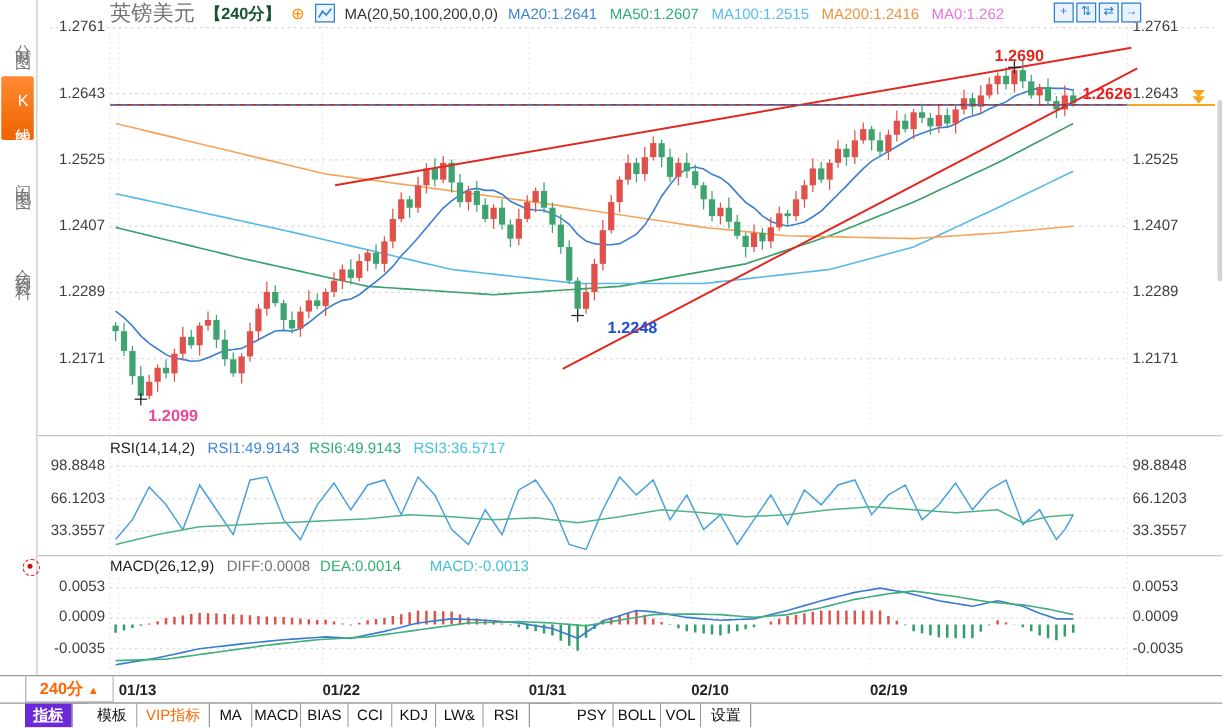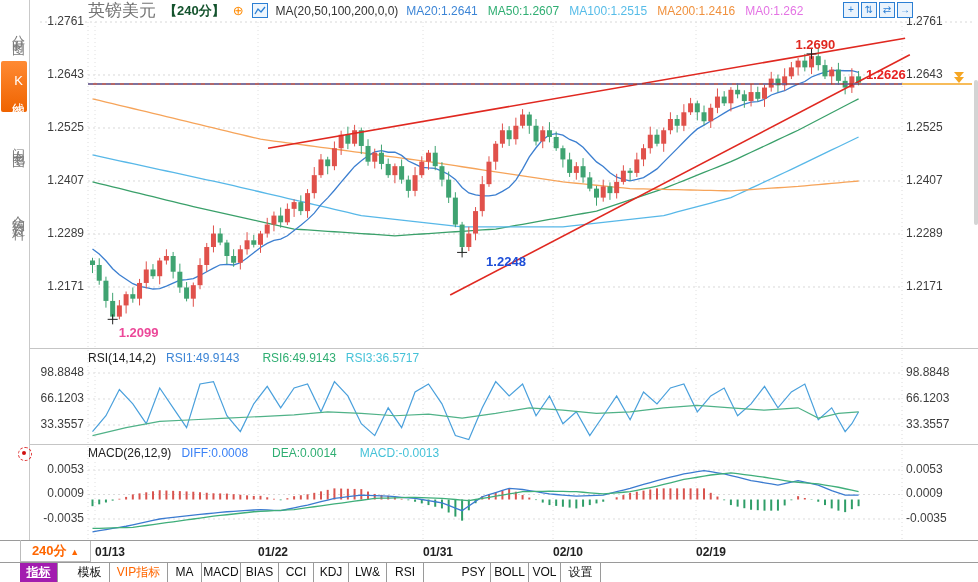--- a/index.html
+++ b/index.html
@@ -29,21 +29,21 @@
   .dlab{position:absolute;top:545px;font-size:12px;font-weight:bold;color:#222;z-index:2;}
   
   .plegend{position:absolute;left:88px;display:flex;gap:10px;font-size:12px;z-index:2;white-space:nowrap;}
   .plegend .t{color:#222;}
   
   .tfbox{position:absolute;left:20px;top:541px;width:69px;height:20px;border:1px solid #bbb;border-top:none;
          color:#ff6600;font-weight:bold;font-size:13px;text-align:center;line-height:20px;cursor:pointer;z-index:2;}
   .toolbar{position:absolute;left:20px;top:562px;height:19px;display:flex;z-index:3;border-top:1px solid #9a9a9a;}
   .tbtn{height:19px;line-height:19px;text-align:center;font-size:12px;color:#111;border-right:1px solid #9a9a9a;
         background:#fff;cursor:pointer;overflow:hidden;}
-  .tbtn.active{background:#a21caf;color:#fff;font-weight:bold;text-decoration:underline;}
+  .tbtn.active{background:#6d28d9;color:#fff;font-weight:bold;text-decoration:underline;}
   .tbtn.vip{color:#ff6600;}
   .vline{position:absolute;background:#bbb;width:1px;z-index:2;}
   .hline{position:absolute;background:#c5c5c5;height:1px;z-index:2;}
   .watermark{position:absolute;right:22px;bottom:16px;font-size:40px;color:#dedede;letter-spacing:3px;z-index:1;}
   svg.chart{position:absolute;left:0;top:0;z-index:1;pointer-events:none;}
   .scrollstrip{position:absolute;left:974px;top:80px;width:4px;height:145px;background:#d4d4d4;border-radius:2px;z-index:2;}
   .sun{position:absolute;left:18px;top:447px;width:12px;height:12px;border:1px dashed #e03030;border-radius:50%;z-index:3;}
   .sun:after{content:"";position:absolute;left:3px;top:3px;width:4px;height:4px;background:#d01010;border-radius:50%;}
   .dmark{position:absolute;left:954px;top:77px;z-index:3;width:0;height:0;
          border-left:5px solid transparent;border-right:5px solid transparent;border-top:6px solid #f5a623;}
@@ -473,25 +473,25 @@
 
   <div class="wicons" id="wicons">
       <span class="wicon">+</span>
       <span class="wicon">⇅</span>
       <span class="wicon">⇄</span>
       <span class="wicon">→</span>
     </div>
 
   <div class="plegend" style="top:351px">
     <span class="t">RSI(14,14,2)</span>
-    <span id="rsi-vals"><span style="color: rgb(60, 133, 214); margin-right: 23px;">RSI1:49.9143</span><span style="color: rgb(47, 174, 114); margin-right: 10px;">RSI6:49.9143</span><span style="color: rgb(69, 194, 216); margin-right: 10px;">RSI3:36.5717</span></span>
+    <span id="rsi-vals"><span style="color: rgb(60, 133, 214); margin-right: 8px;">RSI1:49.9143</span><span style="color: rgb(47, 174, 114); margin-right: 10px;">RSI6:49.9143</span><span style="color: rgb(69, 194, 216); margin-right: 10px;">RSI3:36.5717</span></span>
   </div>
   <div class="plegend" style="top:446px">
     <span class="t">MACD(26,12,9)</span>
-    <span id="macd-vals"><span style="color: #3b82f6; margin-right: 24px;">DIFF:0.0008</span><span style="color: rgb(47, 174, 114); margin-right: 23px;">DEA:0.0014</span><span style="color: rgb(69, 194, 216); margin-right: 10px;">MACD:-0.0013</span></span>
+    <span id="macd-vals"><span style="color: #737373; margin-right: 8px;">DIFF:0.0008</span><span style="color: rgb(47, 174, 114); margin-right: 23px;">DEA:0.0014</span><span style="color: rgb(69, 194, 216); margin-right: 10px;">MACD:-0.0013</span></span>
   </div>
 
   <div class="hline" style="left:0;top:348px;width:978px"></div>
   <div class="hline" style="left:0;top:444px;width:978px"></div>
   <div class="hline" style="left:0;top:540px;width:978px;background:#9a9a9a"></div>
   <div class="hline" style="left:0;top:562px;width:978px;background:#9a9a9a"></div>
   <div class="vline" style="left:20px;top:540px;height:42px"></div>
 
   <div class="tfbox">
     <span>240分</span>

